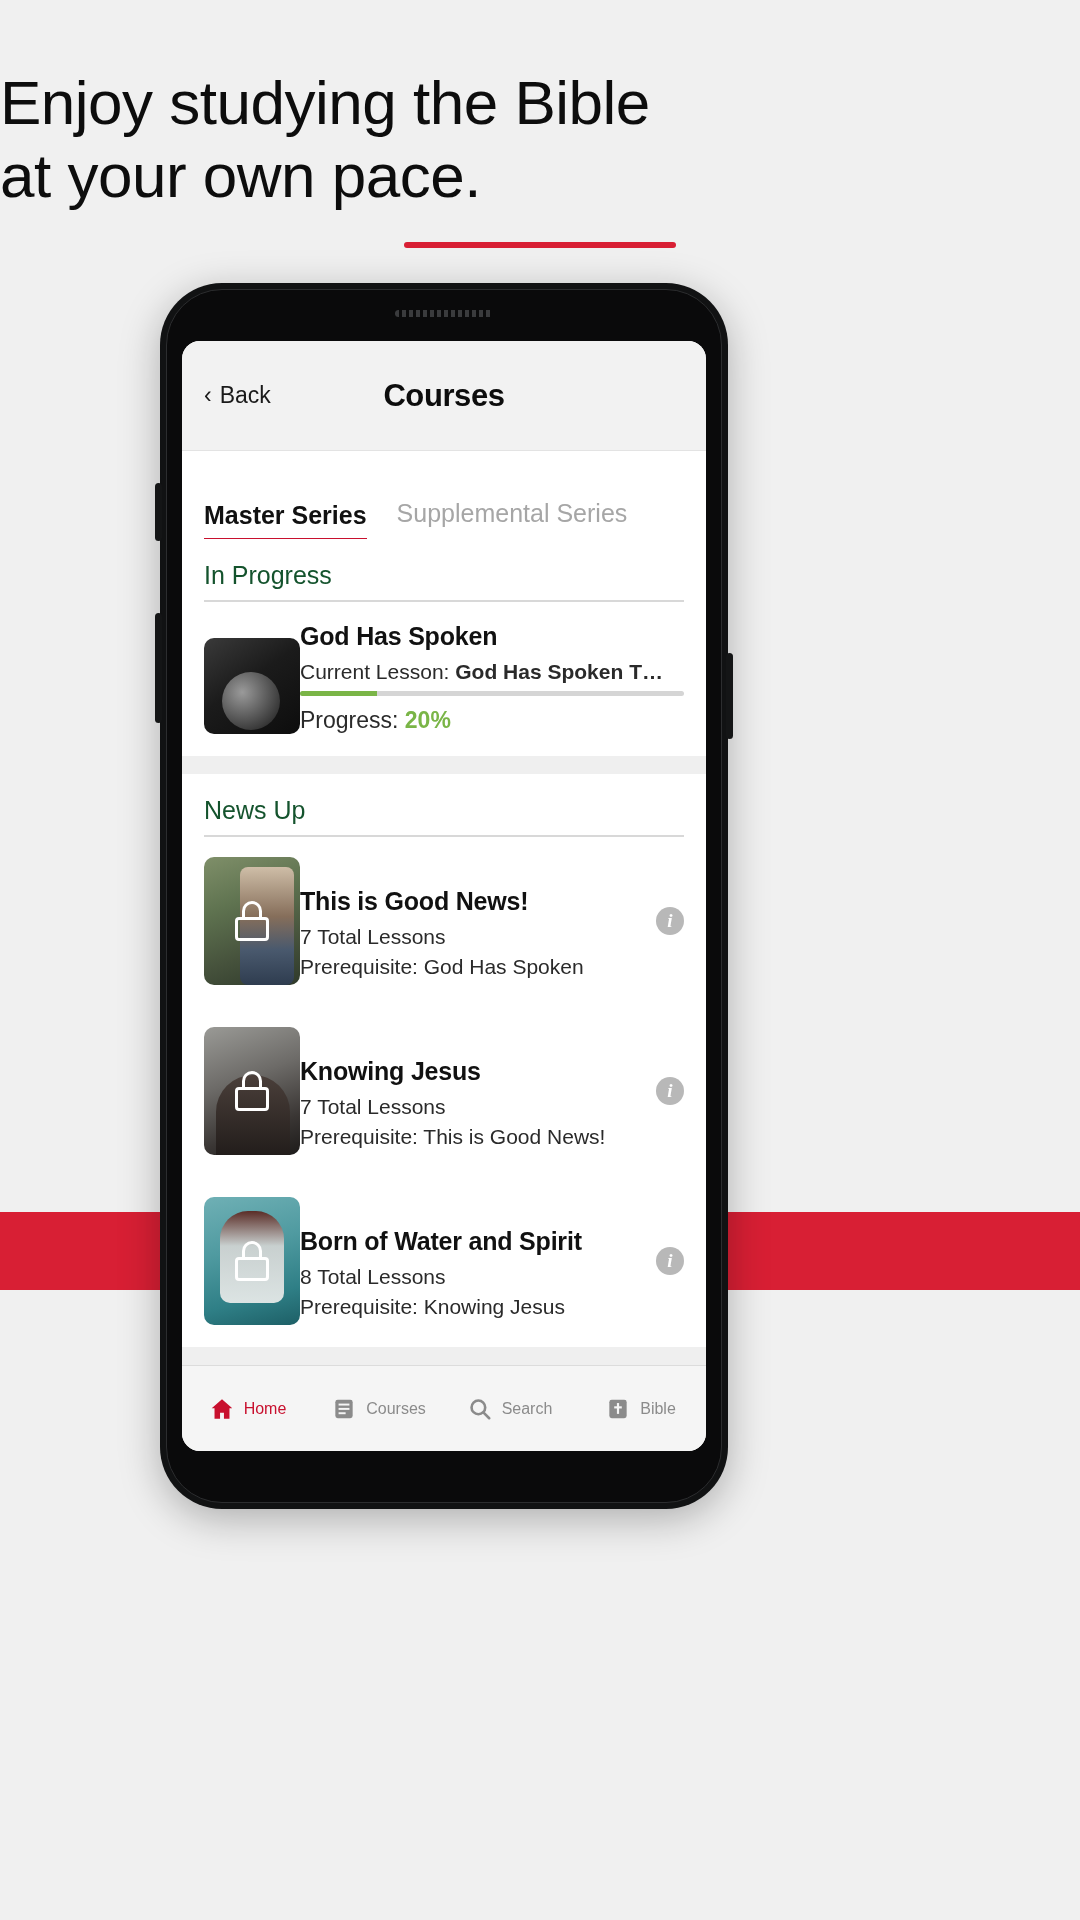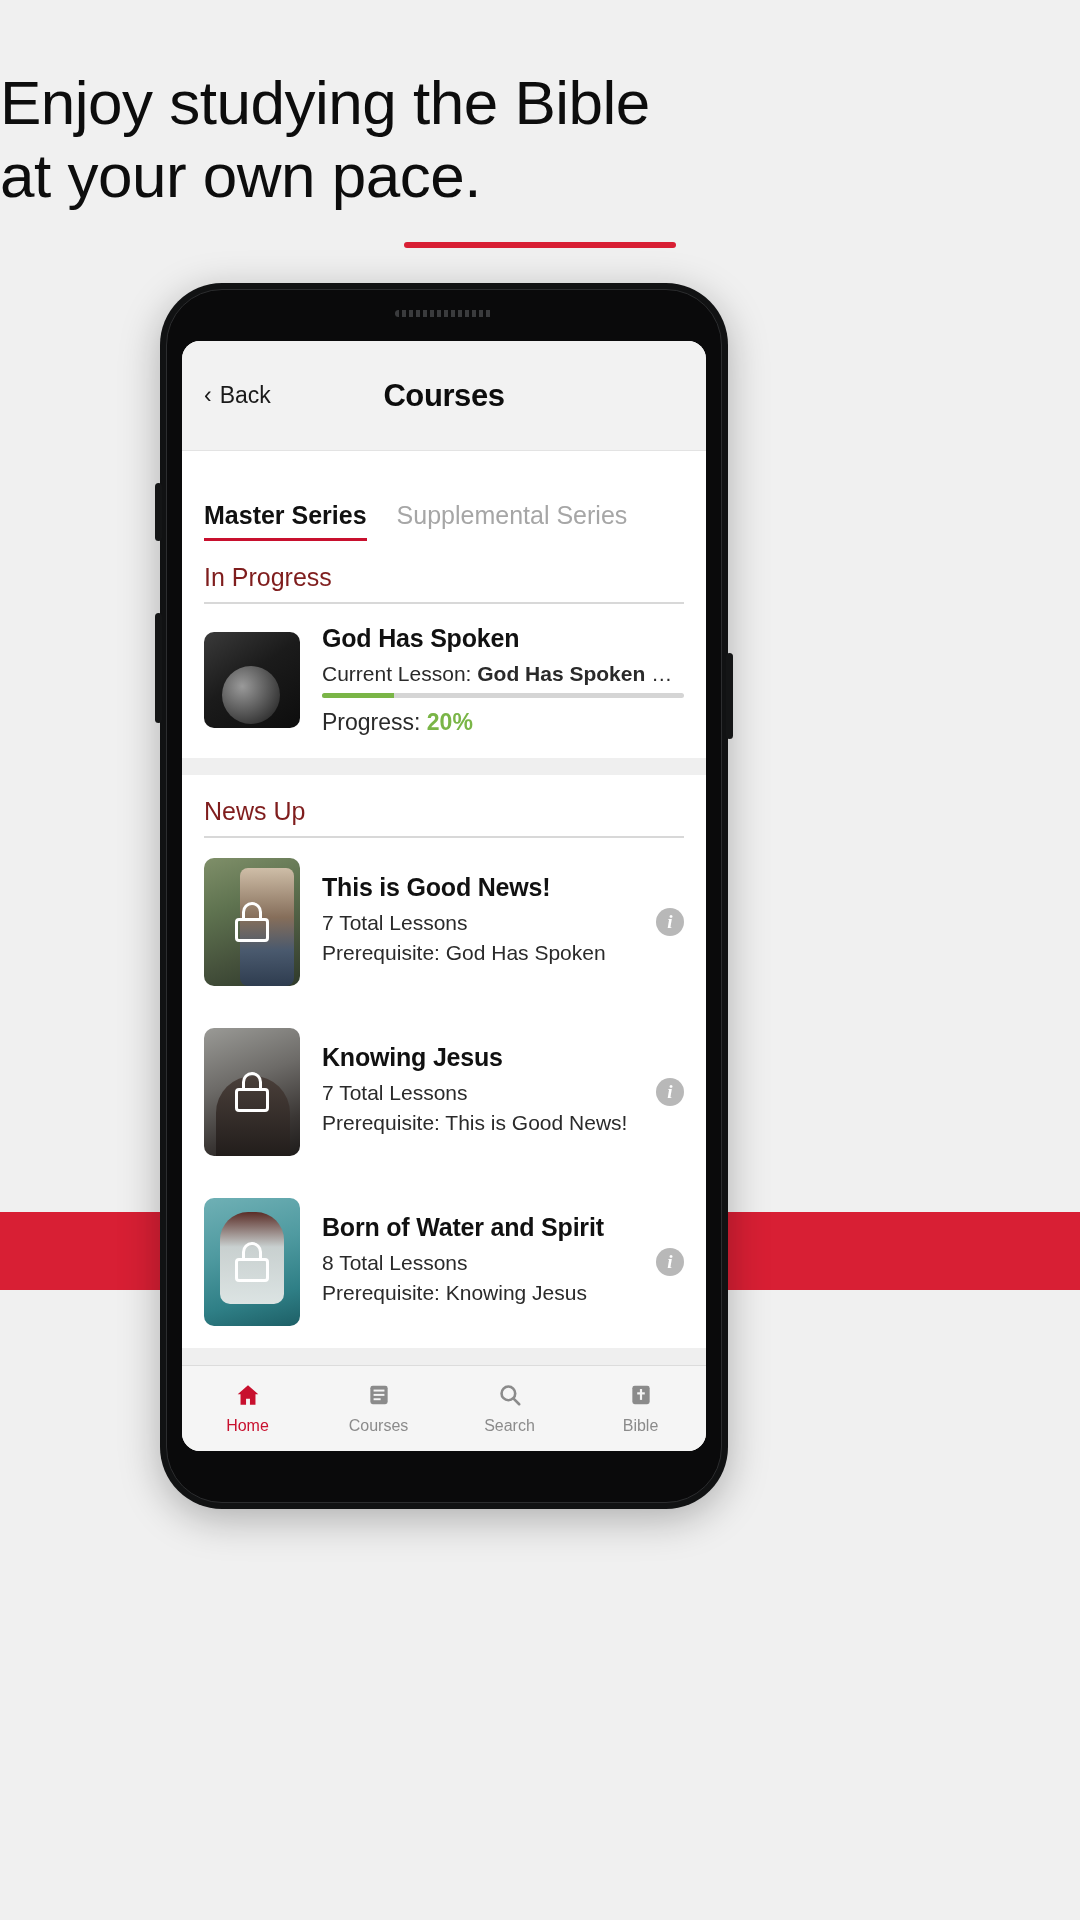--- a/index.html
+++ b/index.html
@@ -137,38 +137,37 @@
   }
   .tab {
     font-size:25px;
     padding-bottom:8px;
     cursor:pointer;
     white-space:nowrap;
   }
   .tab.active {
     font-weight:700;
     color:#111;
-    border-bottom:3px solid #0f766e;
+    border-bottom:1px solid #0f766e;
     margin-top:28px;
   }
   .tab.inactive { color:#a6a6a6; font-weight:400; border-bottom:3px solid transparent;margin-top:8px; }
 
   .section-head {
     font-size:25px;
-    color:#7f1d1d;
+    color:#14532d;
     padding:22px 22px 10px 22px;
   }
   .divider { height:2px; background:#d8d8d8; margin:0 22px; }
 
   
   .course-row {
     display:flex;
-    gap:22px;
     padding:20px 22px 22px 22px;
-    align-items:center;
+    align-items:flex-end;
   }
   .thumb {
     flex:0 0 auto;
     width:96px; height:96px;
     border-radius:10px;
     position:relative;
     overflow:hidden;
   }
   .thumb.tall { height:128px; }
   .thumb-lock {
@@ -244,21 +243,21 @@
   .tabbar {
     flex:0 0 auto;
     height:86px;
     background:#f5f5f5;
     border-top:1px solid #dcdcdc;
     display:flex;
   }
   .tabitem {
     flex:1 1 0;
     display:flex;
-    flex-direction:column;
+    flex-direction:row;
     align-items:center;
     justify-content:center;
     gap:9px;
     cursor:pointer;
     color:#8b8b8b;
     font-size:16px;
   }
   .tabitem.active { color:#c8102e; }
   .tabicon { width:26px; height:26px; display:block; }
 </style>

